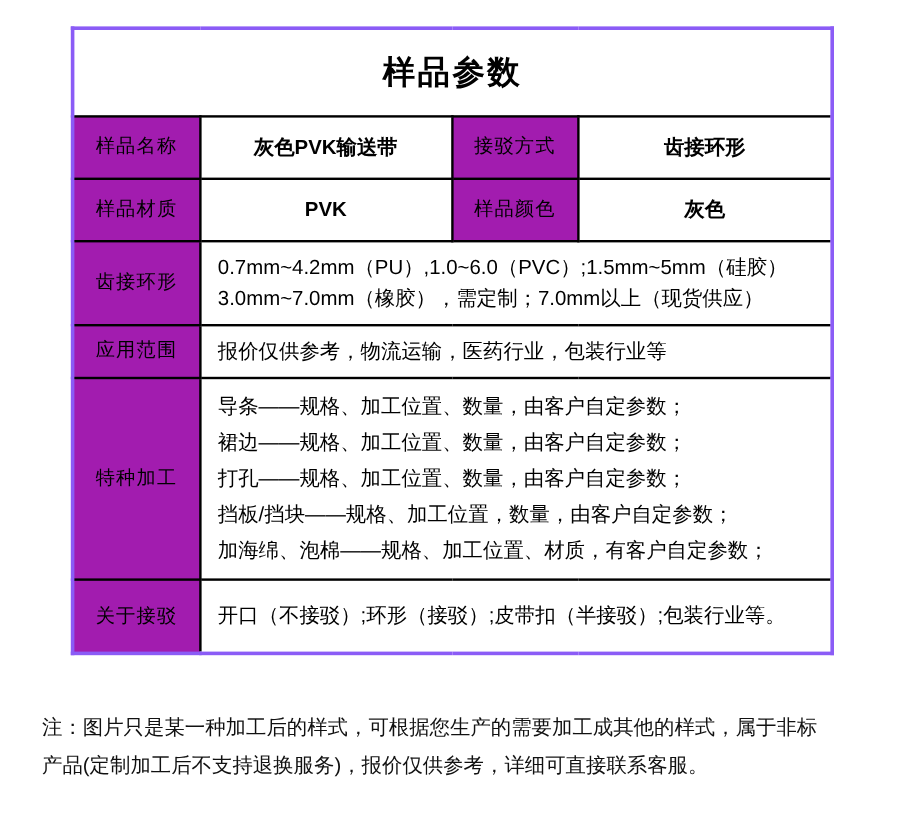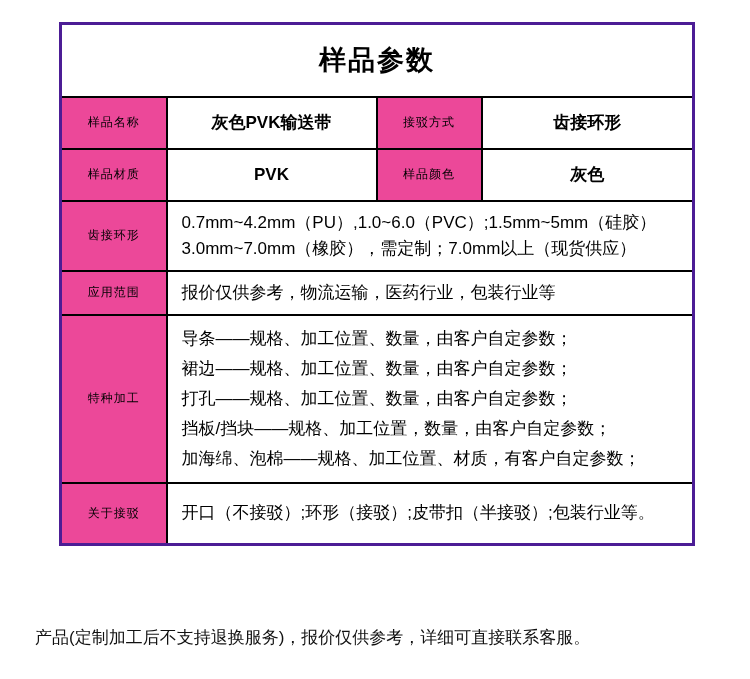--- a/index.html
+++ b/index.html
@@ -16,21 +16,21 @@
     background: #ffffff;
     overflow: hidden;
   }
   table.spec-table {
     position: absolute;
     left: 59px;
     top: 22px;
     width: 633px;
     border-collapse: collapse;
     table-layout: fixed;
-    border: 3px solid #4c1d95;
+    border: 3px solid #8b5cf6;
   }
   table.spec-table td {
     border: 2px solid #000000;
     vertical-align: middle;
   }
   .col-label1 { width: 106px; }
   .col-value1 { width: 210px; }
   .col-label2 { width: 105px; }
   .col-value2 { width: 212px; }
 
@@ -41,23 +41,23 @@
     font-weight: bold;
     letter-spacing: 2px;
   }
   .kv-row td { height: 52px; }
   .row-thickness td { height: 70px; }
   .row-application td { height: 44px; }
   .row-special td { height: 141px; }
   .row-joint td { height: 62px; }
 
   td.label-cell {
-    background: #ec4899;
+    background: #a21caf;
     text-align: center;
-    font-size: 12px;
+    font-size: 16px;
     letter-spacing: 1px;
   }
   td.value-cell {
     text-align: center;
     font-size: 17px;
     font-weight: bold;
     border-radius: 13px;
   }
   td.content-cell {
     background: #ffffff;
@@ -140,17 +140,17 @@
     <tr class="row-joint">
       <td class="label-cell">关于接驳</td>
       <td colspan="3" class="content-cell">
         <div class="content-line">开口（不接驳）;环形（接驳）;皮带扣（半接驳）;包装行业等。</div>
       </td>
     </tr>
   </tbody>
     </table>
 
   <p class="footer-note">
-    <br>
+    <span>注：图片只是某一种加工后的样式，可根据您生产的需要加工成其他的样式，属于非标</span><br>
     <span>产品(定制加工后不支持退换服务)，报价仅供参考，详细可直接联系客服。</span>
   </p>
 
 </div>
 
 </body></html>

